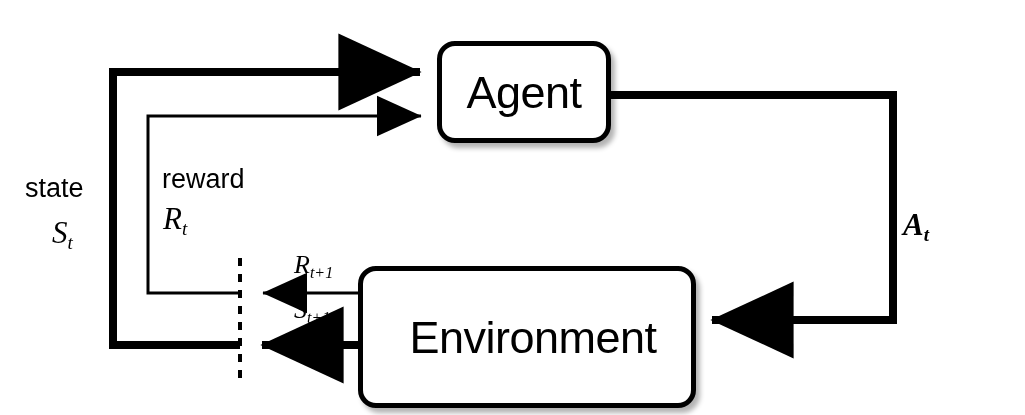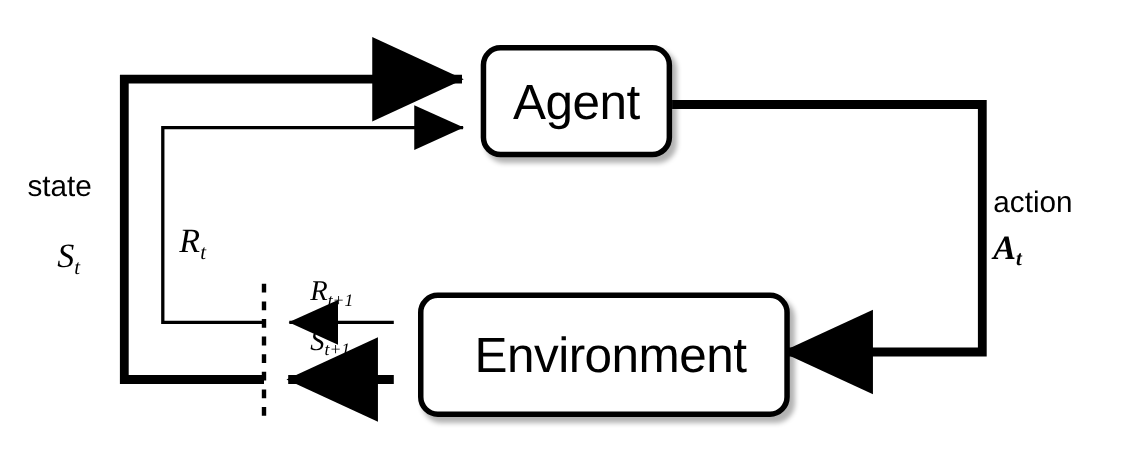--- a/index.html
+++ b/index.html
@@ -41,24 +41,24 @@
     letter-spacing: -0.5px;
     white-space: nowrap;
   }
   #agent-box {
     left: 437px;
     top: 41px;
     width: 174px;
     height: 102px;
   }
   #environment-box {
-    left: 380px;
+    left: 358px;
     top: 266px;
     width: 338px;
-    height: 113px;
+    height: 142px;
     padding-left: 12px;
   }
   .anno {
     position: absolute;
     color: #000000;
     white-space: nowrap;
     line-height: 1;
   }
   .anno-word {
     font-family: "Liberation Sans", sans-serif;
@@ -72,27 +72,28 @@
   .anno-math .sub {
     font-size: 19px;
     font-style: italic;
     vertical-align: -0.32em;
     letter-spacing: 0px;
   }
   .anno-math-sm {
     font-family: "Liberation Serif", serif;
     font-style: italic;
     font-size: 26px;
+    margin-left: 12px;
   }
   .anno-math-sm .sub {
     font-size: 16px;
     font-style: italic;
     vertical-align: -0.30em;
   }
-  #state-word  { left: 25px;  top: 156px; }
+  #state-word  { left: 25px;  top: 175px; }
   #state-sym   { left: 52px;  top: 217px; }
   #reward-word { left: 162px; top: 166px; }
   #reward-sym  { left: 163px; top: 203px; text-align: center; }
   #action-word { left: 903px; top: 171px; }
   #action-sym  { left: 903px; top: 209px; font-weight: bold; }
   #rnext-sym   { left: 282px; top: 252px; }
   #snext-sym   { left: 282px; top: 297px; }
 </style>
 </head>
 <body>
@@ -126,22 +127,22 @@
     <span class="node-label">Agent</span>
   </div>
 
   <div class="node-box" id="environment-box">
     <span class="node-label">Environment</span>
   </div>
 
   <div class="anno anno-word" id="state-word">state</div>
   <div class="anno anno-math" id="state-sym"><span>S</span><span class="sub">t</span></div>
 
+  <div class="anno anno-word" id="reward-word">reward</div>
   <div class="anno anno-math" id="reward-sym"><span>R</span><span class="sub">t</span></div>
 
-  <div class="anno anno-word" id="action-word">action</div>
   <div class="anno anno-math" id="action-sym"><span>A</span><span class="sub">t</span></div>
 
   <div class="anno anno-math-sm" id="rnext-sym"><span>R</span><span class="sub">t+1</span></div>
 
   <div class="anno anno-math-sm" id="snext-sym"><span>S</span><span class="sub">t+1</span></div>
 
 </div>
 
 </body></html>

